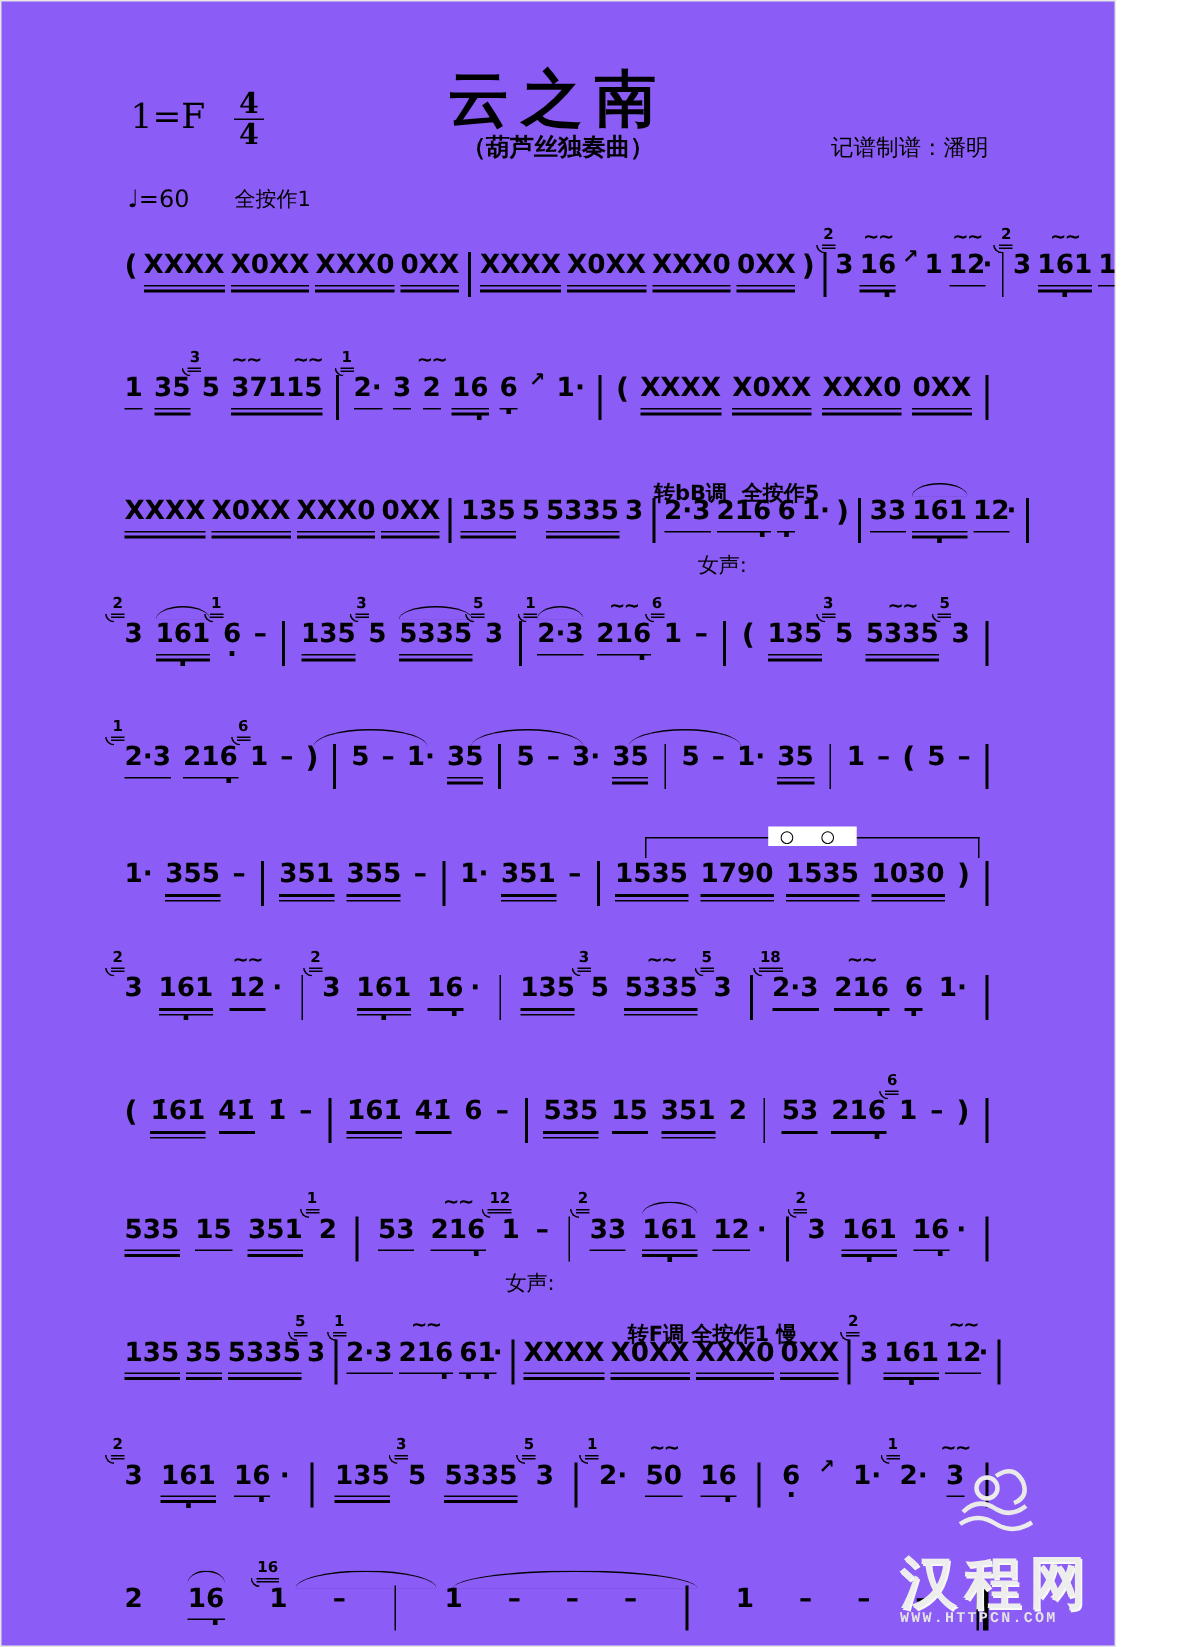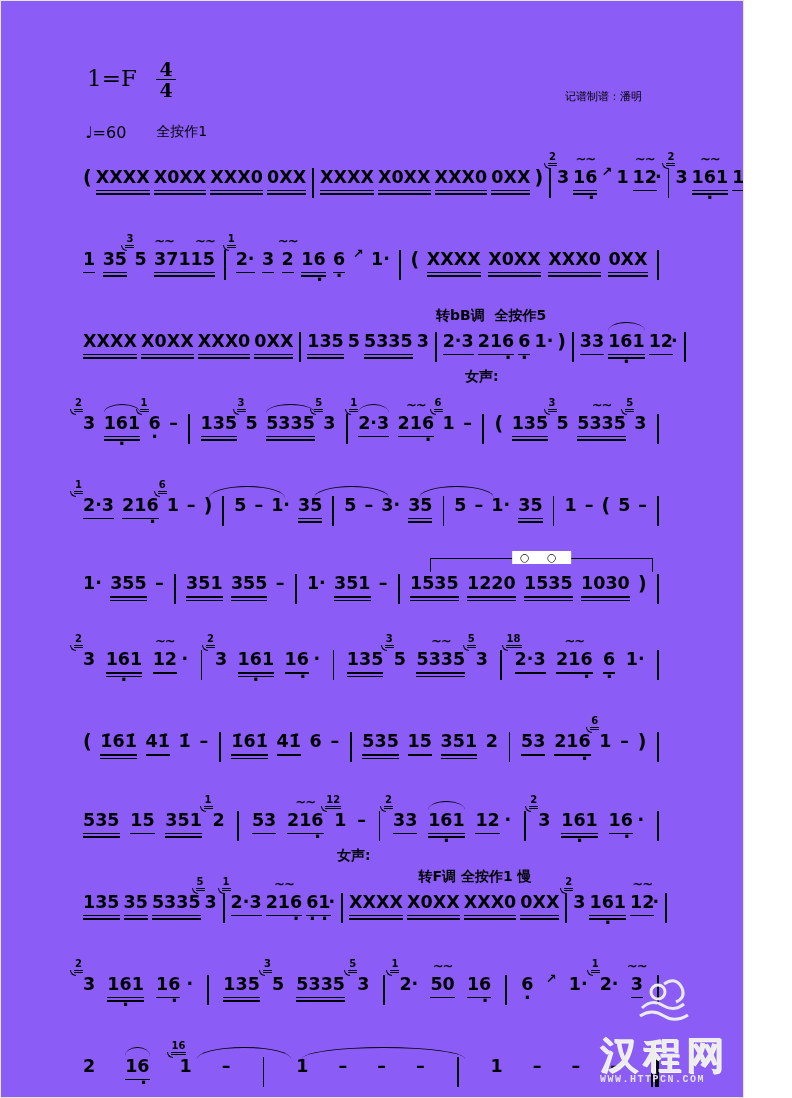--- a/index.html
+++ b/index.html
@@ -9,22 +9,22 @@
 
   
   .header { position:relative; height:118px; }
   .key-sig { position:absolute; left:86px; top:64px; font-family:"DejaVu Serif",serif; font-size:23px; }
   .time-sig { position:absolute; left:155px; top:58px; text-align:center;
               font-family:"DejaVu Serif",serif; font-weight:bold; font-size:19px; line-height:20px; width:20px; }
   .time-sig .tden { border-top:1.8px solid #000; }
   .title-block { position:absolute; left:0; right:0; top:44px; text-align:center; }
   .title { font-size:41px; font-weight:900; letter-spacing:8px; line-height:42px; }
   .subtitle { font-size:16px; font-weight:bold; margin-top:1px; }
-  .credit { position:absolute; right:101px; top:88px; font-size:11px; }
-  .tempo-row { position:absolute; left:84px; top:122px; font-size:14px; display:flex; gap:30px; white-space:pre; }
+  .credit { position:absolute; right:84px; top:88px; font-size:15px; }
+  .tempo-row { position:absolute; left:84px; top:122px; font-size:14px; display:flex; gap:30px; white-space:pre;align-items:flex-end; }
   .tempo-note { font-size:16px; }
 
   
   .score { position:absolute; left:80px; right:80px; top:142px; }
   .line { position:relative; padding-top:24px; margin-bottom:21px; }
   .row { display:flex; justify-content:space-between; align-items:flex-start; }
   .tok { position:relative; display:inline-flex; flex-direction:column; margin:0 2px; }
   .main { font-size:17.5px; font-weight:bold; white-space:pre; text-align:center; line-height:21px; }
   .ul { height:1.7px; background:#000; margin-top:1.8px; }
   .paren .main { font-size:19px; }
@@ -38,22 +38,22 @@
          font-size:13px; letter-spacing:-1px; white-space:pre; line-height:10px; }
   .tarc { position:absolute; top:-9px; left:0; width:100%; height:8px;
           border-top:1.8px solid #000; border-radius:50% 50% 0 0 / 100% 100% 0 0; }
   .bdots { display:flex; justify-content:center; height:9px; overflow:visible; }
   .slot { position:relative; }
   .ghost { visibility:hidden; font-size:17.5px; font-weight:bold; white-space:pre; }
   .dot { position:absolute; left:50%; top:-12px; transform:translateX(-50%);
          font-size:17.5px; font-weight:bold; line-height:21px; }
   .bar { width:1.8px; background:#000; height:30px; margin:1px 4px 0; flex:0 0 auto; }
   .bar.end { width:8px; background:linear-gradient(90deg,#000 0 1.8px,transparent 1.8px 4.5px,#000 4.5px 8px); }
-  .ann-above { position:absolute; top:0; font-size:14px; font-weight:bold; white-space:pre; }
-  .ann-below { position:absolute; bottom:-18px; font-size:14px; font-weight:bold; white-space:pre; }
+  .ann-above { position:absolute; top:13px; font-size:14px; font-weight:bold; white-space:pre; }
+  .ann-below { position:absolute; bottom:-18px; font-size:14px; font-weight:normal; white-space:pre; }
   .ov-arc { position:absolute; top:15px; height:11px; border-top:1.8px solid #000;
             border-radius:50% 50% 0 0 / 100% 100% 0 0; }
   .ov-bracket { position:absolute; top:9px; height:13px; border:1.8px solid #000; border-bottom:none; }
   .ov-bracket .lbl { position:absolute; top:-8px; left:50%; transform:translateX(-50%);
                      background:#fff; padding:0 8px; font-size:11px; letter-spacing:7px; white-space:pre; }
 
   
   .watermark { position:absolute; right:14px; bottom:12px; display:flex; align-items:center; gap:8px;
                color:#e9e9e9; user-select:none;flex-direction:column; }
   .wm-text { text-align:left; }
@@ -65,20 +65,24 @@
 <body>
 
 <div class="page">
 
   <div class="header">
     <div class="key-sig">1=F</div>
     <div class="time-sig">
       <div class="tnum">4</div>
       <div class="tden">4</div>
     </div>
+    <div class="title-block">
+      <div class="title">云之南</div>
+      <div class="subtitle">（葫芦丝独奏曲）</div>
+    </div>
     <div class="credit">记谱制谱：潘明</div>
   </div>
 
   <div class="tempo-row">
     <span class="tempo-note">♩=60</span>
     <span>全按作1</span>
   </div>
 
   <div class="score">
       <div class="line">
@@ -600,21 +604,21 @@
           <span class="tok dash">
             <span class="main">–</span>
           </span>
           <span class="bar"></span>
           <span class="tok">
             <span class="main">1535</span>
             <span class="ul"></span>
             <span class="ul"></span>
           </span>
           <span class="tok">
-            <span class="main">1220</span>
+            <span class="main">1790</span>
             <span class="ul"></span>
             <span class="ul"></span>
           </span>
           <span class="tok">
             <span class="main">1535</span>
             <span class="ul"></span>
             <span class="ul"></span>
           </span>
           <span class="tok">
             <span class="main">1030</span>

